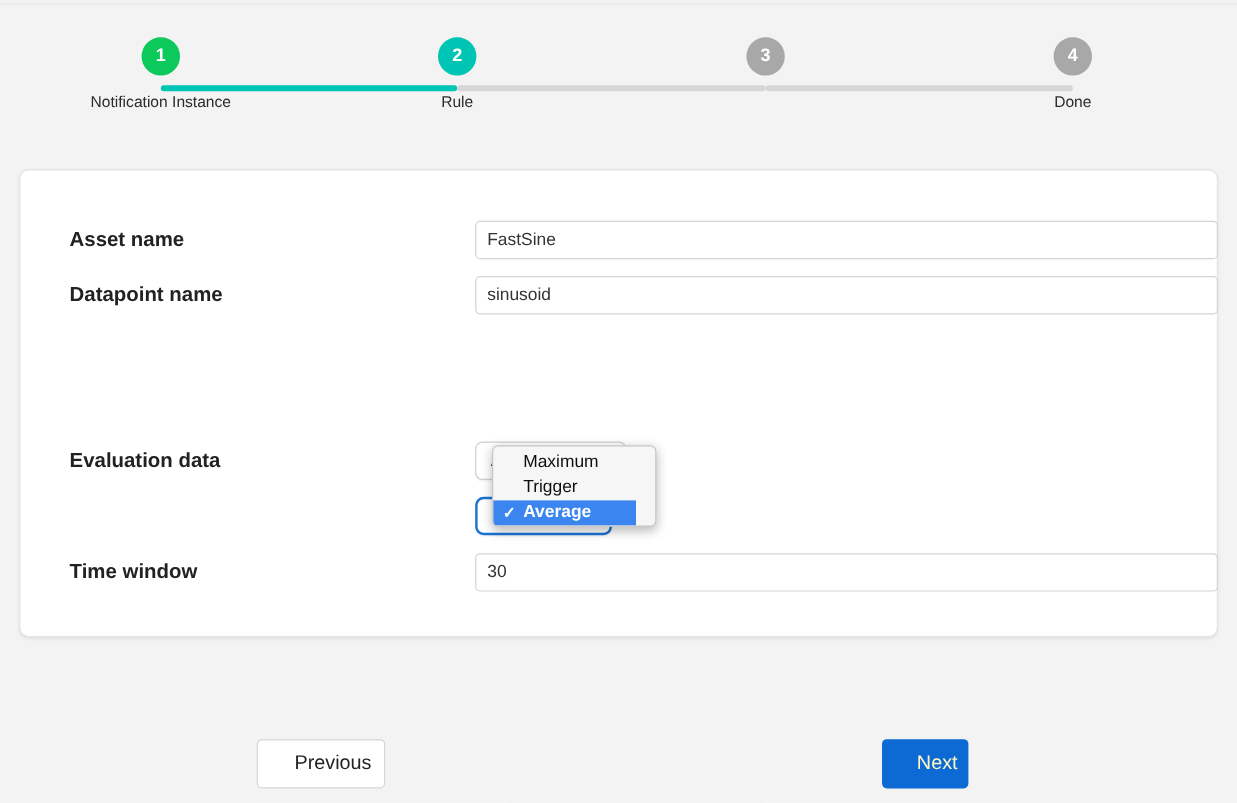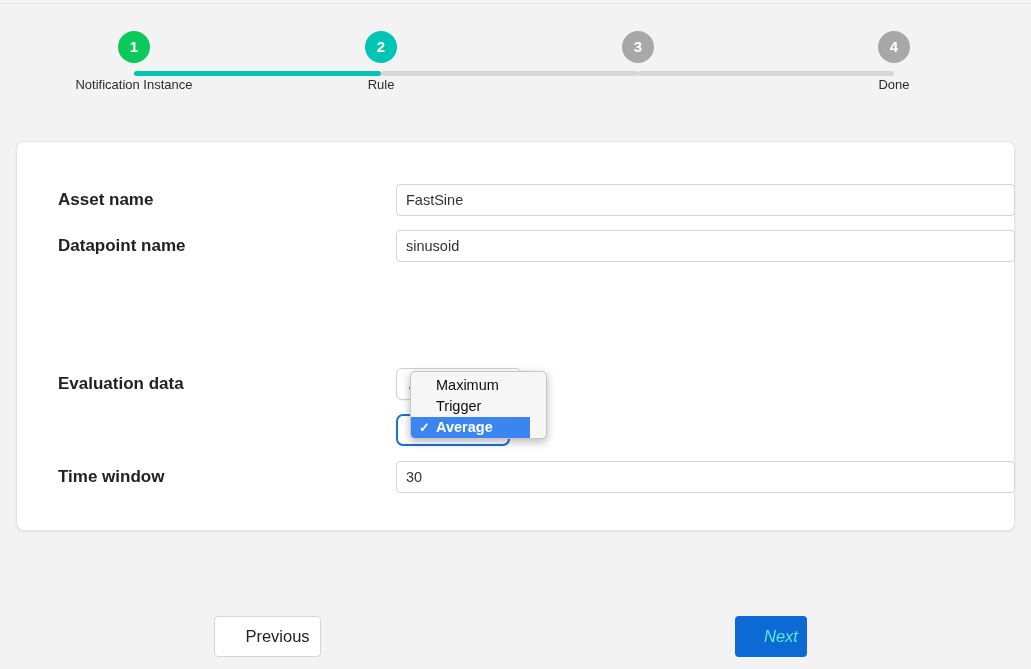--- a/index.html
+++ b/index.html
@@ -202,22 +202,21 @@
     color: #222222;
   }
   .btn-next {
     left: 735px;
     top: 616px;
     width: 72px;
     height: 41px;
     line-height: 41px;
     background: #0d6ad4;
     border: none;
-    color: #5eead4;
-    font-style: italic;
+    color: #fef9c3;
   }
 </style>
 </head>
 <body>
 
 <div class="top-rule"></div>
 
 <div class="stepper">
 
   <div class="step-track" style="left:134px; width:247px; background:#00c4b4;"></div>

